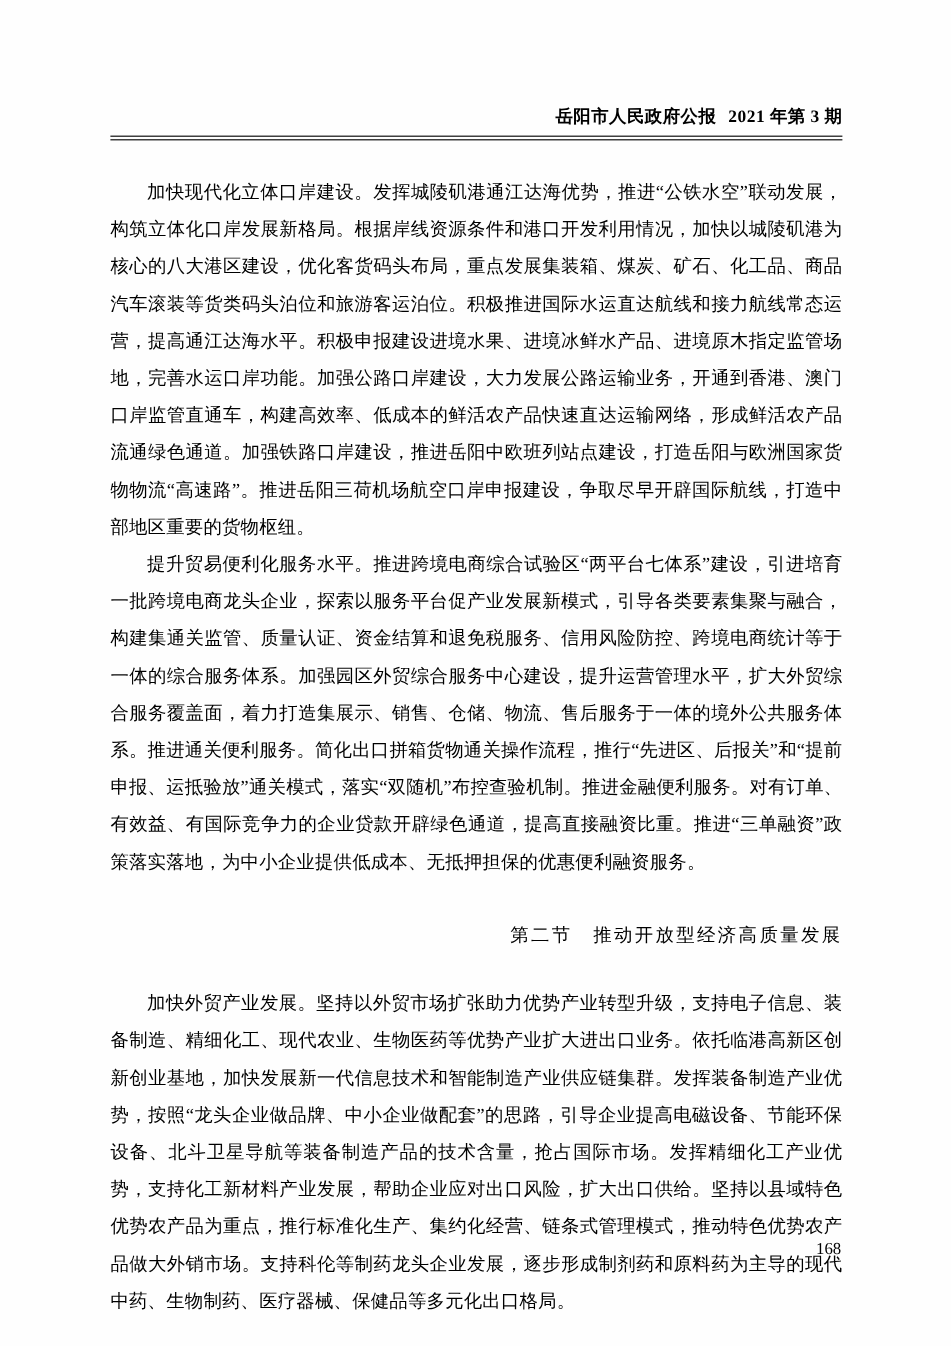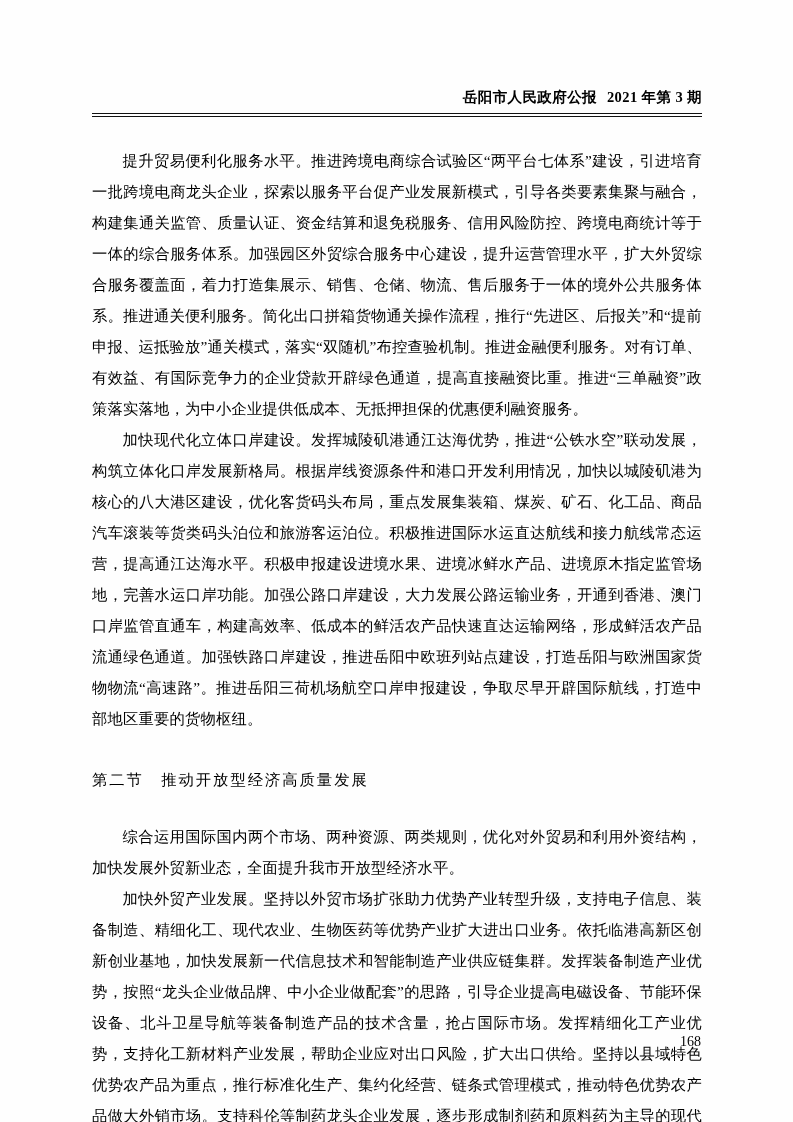--- a/index.html
+++ b/index.html
@@ -53,21 +53,21 @@
     line-height: 31px;
     text-align: justify;
     text-justify: inter-ideograph;
     text-indent: 2em;
     letter-spacing: 0.2px;
   }
   p.section-title {
     margin: 30px 0 26px 0;
     font-size: 15.3px;
     line-height: 31px;
-    text-align: left;
+    text-align: right;
     text-indent: 0;
     letter-spacing: 2px;
   }
   
   .page-number {
     position: absolute;
     right: 92px;
     bottom: 72px;
     font-size: 14px;
     font-family: "Liberation Serif", serif;
@@ -78,24 +78,23 @@
 
 <div class="page">
   <div class="page-inner">
 
     <div class="running-head">
       <span>岳阳市人民政府公报</span><span class="issue">2021 年第 3 期</span>
     </div>
     <div class="header-rule"></div>
     <div class="header-rule2"></div>
 
+    <p class="para">加快现代化立体口岸建设。发挥城陵矶港通江达海优势，推进“公铁水空”联动发展，构筑立体化口岸发展新格局。根据岸线资源条件和港口开发利用情况，加快以城陵矶港为核心的八大港区建设，优化客货码头布局，重点发展集装箱、煤炭、矿石、化工品、商品汽车滚装等货类码头泊位和旅游客运泊位。积极推进国际水运直达航线和接力航线常态运营，提高通江达海水平。积极申报建设进境水果、进境冰鲜水产品、进境原木指定监管场地，完善水运口岸功能。加强公路口岸建设，大力发展公路运输业务，开通到香港、澳门口岸监管直通车，构建高效率、低成本的鲜活农产品快速直达运输网络，形成鲜活农产品流通绿色通道。加强铁路口岸建设，推进岳阳中欧班列站点建设，打造岳阳与欧洲国家货物物流“高速路”。推进岳阳三荷机场航空口岸申报建设，争取尽早开辟国际航线，打造中部地区重要的货物枢纽。</p>
     <p class="para">提升贸易便利化服务水平。推进跨境电商综合试验区“两平台七体系”建设，引进培育一批跨境电商龙头企业，探索以服务平台促产业发展新模式，引导各类要素集聚与融合，构建集通关监管、质量认证、资金结算和退免税服务、信用风险防控、跨境电商统计等于一体的综合服务体系。加强园区外贸综合服务中心建设，提升运营管理水平，扩大外贸综合服务覆盖面，着力打造集展示、销售、仓储、物流、售后服务于一体的境外公共服务体系。推进通关便利服务。简化出口拼箱货物通关操作流程，推行“先进区、后报关”和“提前申报、运抵验放”通关模式，落实“双随机”布控查验机制。推进金融便利服务。对有订单、有效益、有国际竞争力的企业贷款开辟绿色通道，提高直接融资比重。推进“三单融资”政策落实落地，为中小企业提供低成本、无抵押担保的优惠便利融资服务。</p>
-    <p class="para">加快现代化立体口岸建设。发挥城陵矶港通江达海优势，推进“公铁水空”联动发展，构筑立体化口岸发展新格局。根据岸线资源条件和港口开发利用情况，加快以城陵矶港为核心的八大港区建设，优化客货码头布局，重点发展集装箱、煤炭、矿石、化工品、商品汽车滚装等货类码头泊位和旅游客运泊位。积极推进国际水运直达航线和接力航线常态运营，提高通江达海水平。积极申报建设进境水果、进境冰鲜水产品、进境原木指定监管场地，完善水运口岸功能。加强公路口岸建设，大力发展公路运输业务，开通到香港、澳门口岸监管直通车，构建高效率、低成本的鲜活农产品快速直达运输网络，形成鲜活农产品流通绿色通道。加强铁路口岸建设，推进岳阳中欧班列站点建设，打造岳阳与欧洲国家货物物流“高速路”。推进岳阳三荷机场航空口岸申报建设，争取尽早开辟国际航线，打造中部地区重要的货物枢纽。</p>
 
     <p class="section-title">第二节　推动开放型经济高质量发展</p>
 
-    <p class="para">综合运用国际国内两个市场、两种资源、两类规则，优化对外贸易和利用外资结构，加快发展外贸新业态，全面提升我市开放型经济水平。</p>
     <p class="para">加快外贸产业发展。坚持以外贸市场扩张助力优势产业转型升级，支持电子信息、装备制造、精细化工、现代农业、生物医药等优势产业扩大进出口业务。依托临港高新区创新创业基地，加快发展新一代信息技术和智能制造产业供应链集群。发挥装备制造产业优势，按照“龙头企业做品牌、中小企业做配套”的思路，引导企业提高电磁设备、节能环保设备、北斗卫星导航等装备制造产品的技术含量，抢占国际市场。发挥精细化工产业优势，支持化工新材料产业发展，帮助企业应对出口风险，扩大出口供给。坚持以县域特色优势农产品为重点，推行标准化生产、集约化经营、链条式管理模式，推动特色优势农产品做大外销市场。支持科伦等制药龙头企业发展，逐步形成制剂药和原料药为主导的现代中药、生物制药、医疗器械、保健品等多元化出口格局。</p>
 
   </div>
 
   <div class="page-number">168</div>
 </div>
 
 </body></html>

